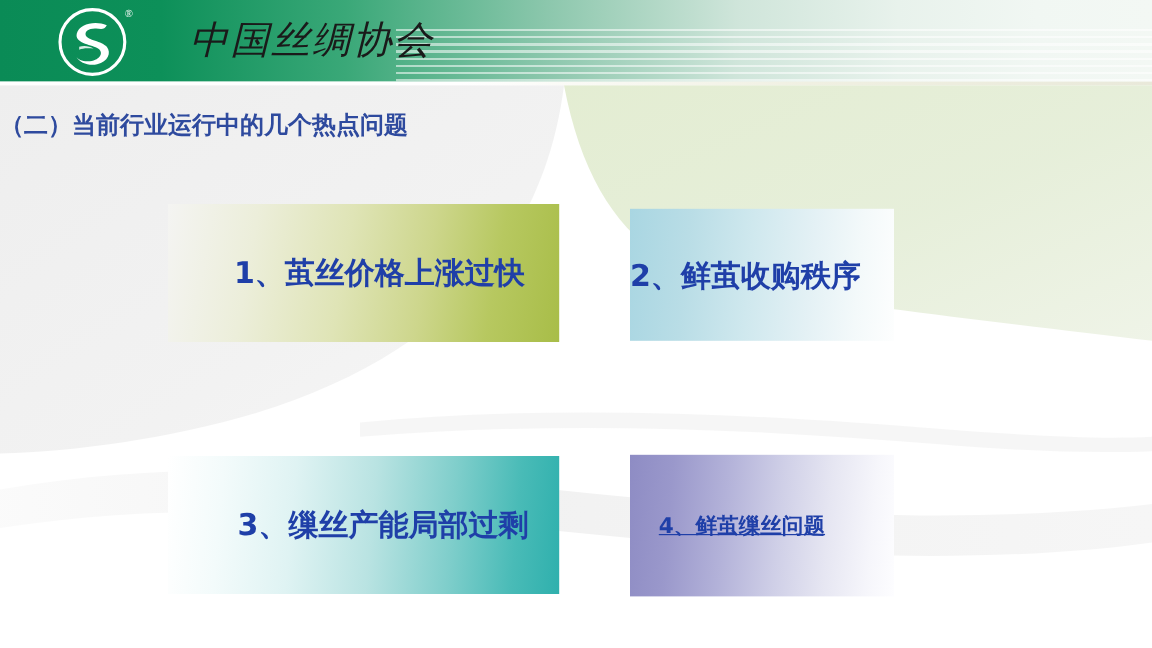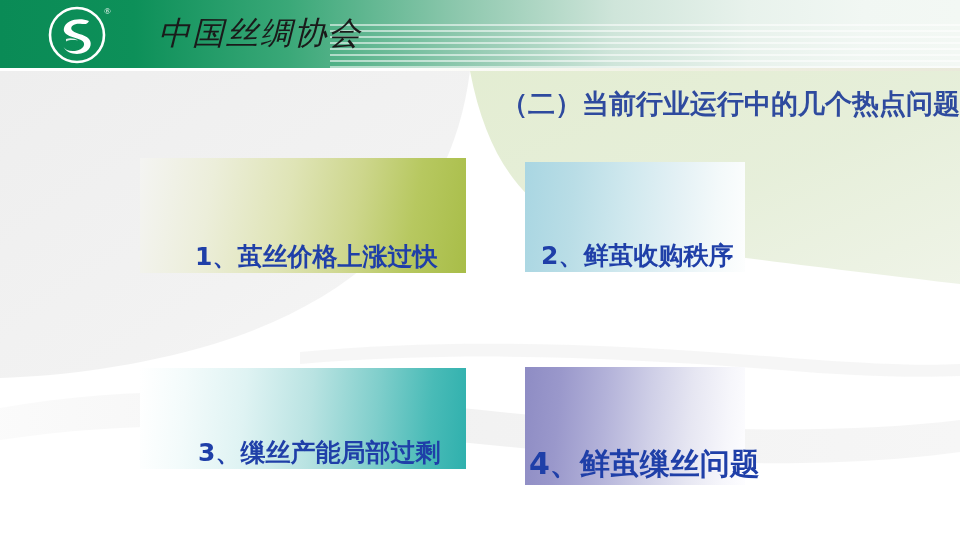--- a/index.html
+++ b/index.html
@@ -108,35 +108,36 @@
     color: #1a1a1a;
     white-space: nowrap;
   }
 
   
   .slide-title {
     position: absolute;
     left: 0;
     top: 84px;
     width: 960px;
-    text-align: right;
+    text-align: left;
     font-family: "DejaVu Sans", sans-serif;
     font-weight: bold;
-    font-size: 27px;
+    font-size: 20px;
     line-height: 40px;
     color: #2e4a9e;
     letter-spacing: 0px;
     white-space: nowrap;
   }
 
   
   .box {
     position: absolute;
     display: flex;
-    align-items: flex-end;
+    align-items: center;
+    margin-top: 12px;
   }
   .box-label {
     font-family: "DejaVu Sans", sans-serif;
     font-weight: bold;
     color: #1f3fa8;
     white-space: nowrap;
   }
 
   
   #box1 {
@@ -155,32 +156,32 @@
   #box2 {
     left: 525px; top: 162px; width: 220px; height: 110px;
     background: linear-gradient(95deg,
         #a9d6e2 0%,
         #b9dde6 22%,
         #cfe8ee 45%,
         #e4f1f5 68%,
         #f3f9fa 85%,
         #fdfefe 100%);
   }
-  #box2 .box-label { font-size: 25px; padding-left: 16px; }
+  #box2 .box-label { font-size: 25px; padding-left: 0; }
 
   
   #box5 {
     left: 238px; top: 291px; width: 522px; height: 46px;
     background: #d9dade;
   }
   #box5 .box-label { font-size: 23px; padding-left: 8px; }
 
   
   #box3 {
-    left: 140px; top: 368px; width: 326px; height: 101px;
+    left: 140px; top: 368px; width: 326px; height: 115px;
     background: linear-gradient(95deg,
         #ffffff 0%,
         #f3fbfb 14%,
         #dff3f3 32%,
         #b9e3e2 52%,
         #7fcecb 72%,
         #49bbb7 88%,
         #2fb0ad 100%);
   }
   #box3 .box-label { font-size: 25px; padding-left: 58px; }
@@ -190,21 +191,21 @@
     left: 525px; top: 367px; width: 220px; height: 118px;
     background: linear-gradient(95deg,
         #8e8cc4 0%,
         #9a98cb 16%,
         #b3b2d9 36%,
         #cfcfe7 56%,
         #e6e6f2 74%,
         #f6f6fb 90%,
         #fdfdff 100%);
   }
-  #box4 .box-label { font-size: 30px; padding-left: 4px; }
+  #box4 .box-label { font-size: 18px; padding-left: 24px; text-decoration: underline; }
 </style>
 </head>
 <body>
 
 <div id="slide">
 
   <div class="bg-layer">
     <svg class="bg-svg" viewBox="0 0 960 540" xmlns="http://www.w3.org/2000/svg" aria-hidden="true">
       <defs>
         <linearGradient id="gGreenSwoosh" x1="0" y1="0" x2="1" y2="1">

